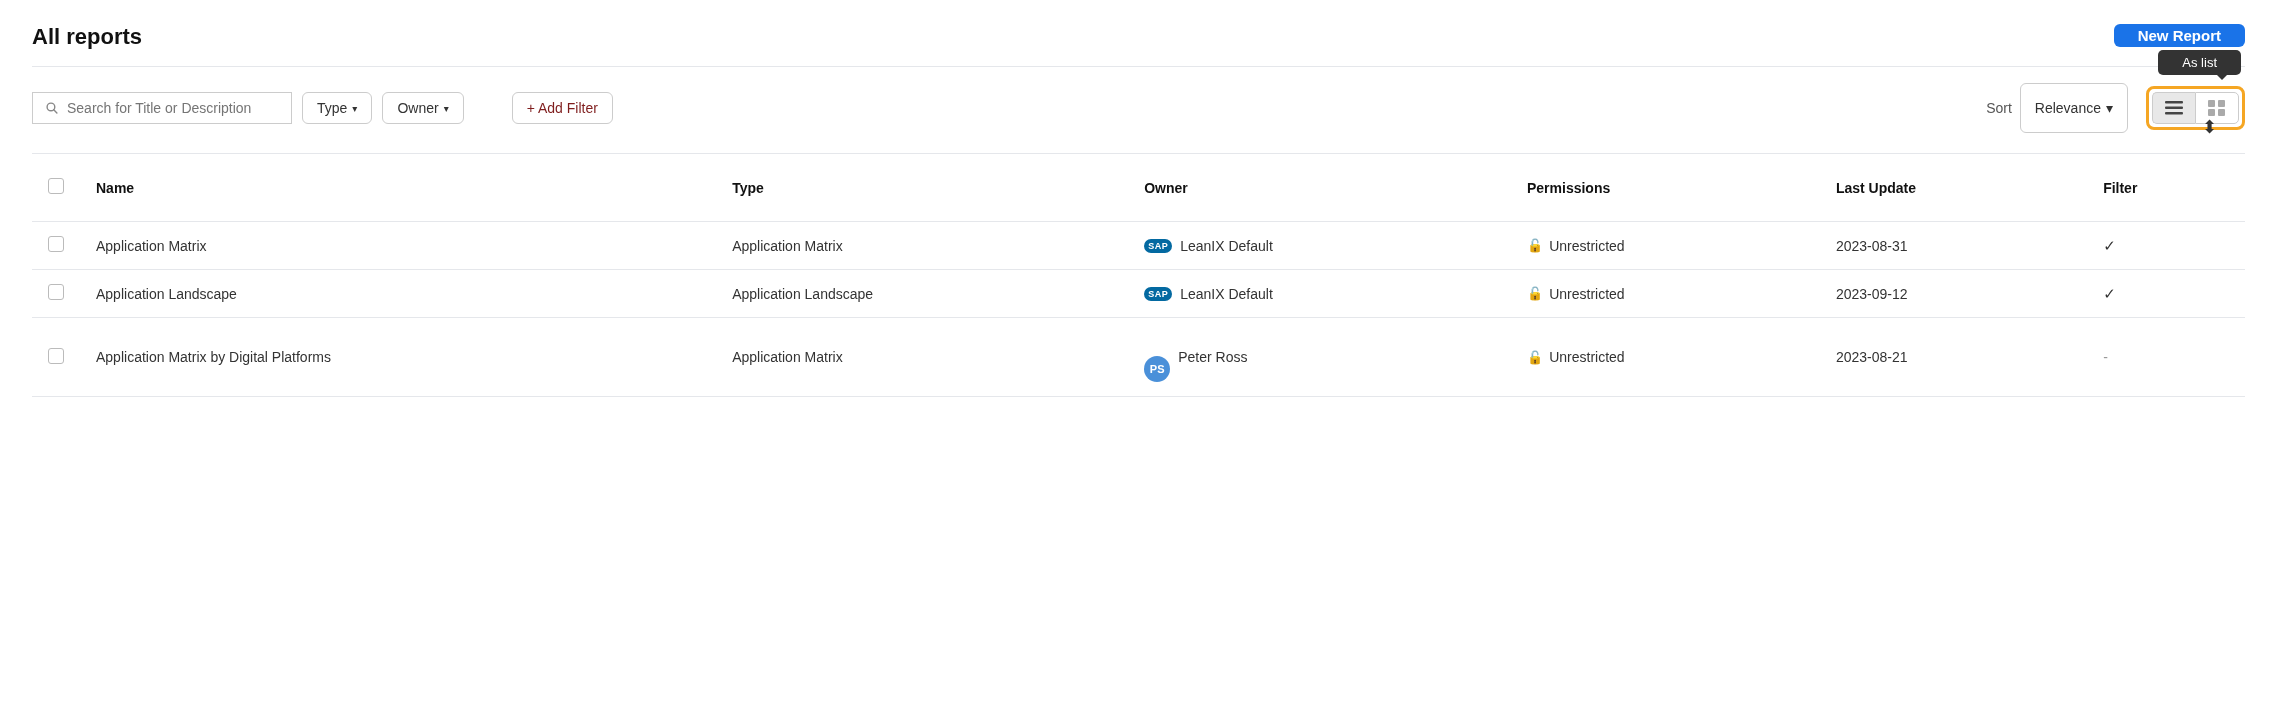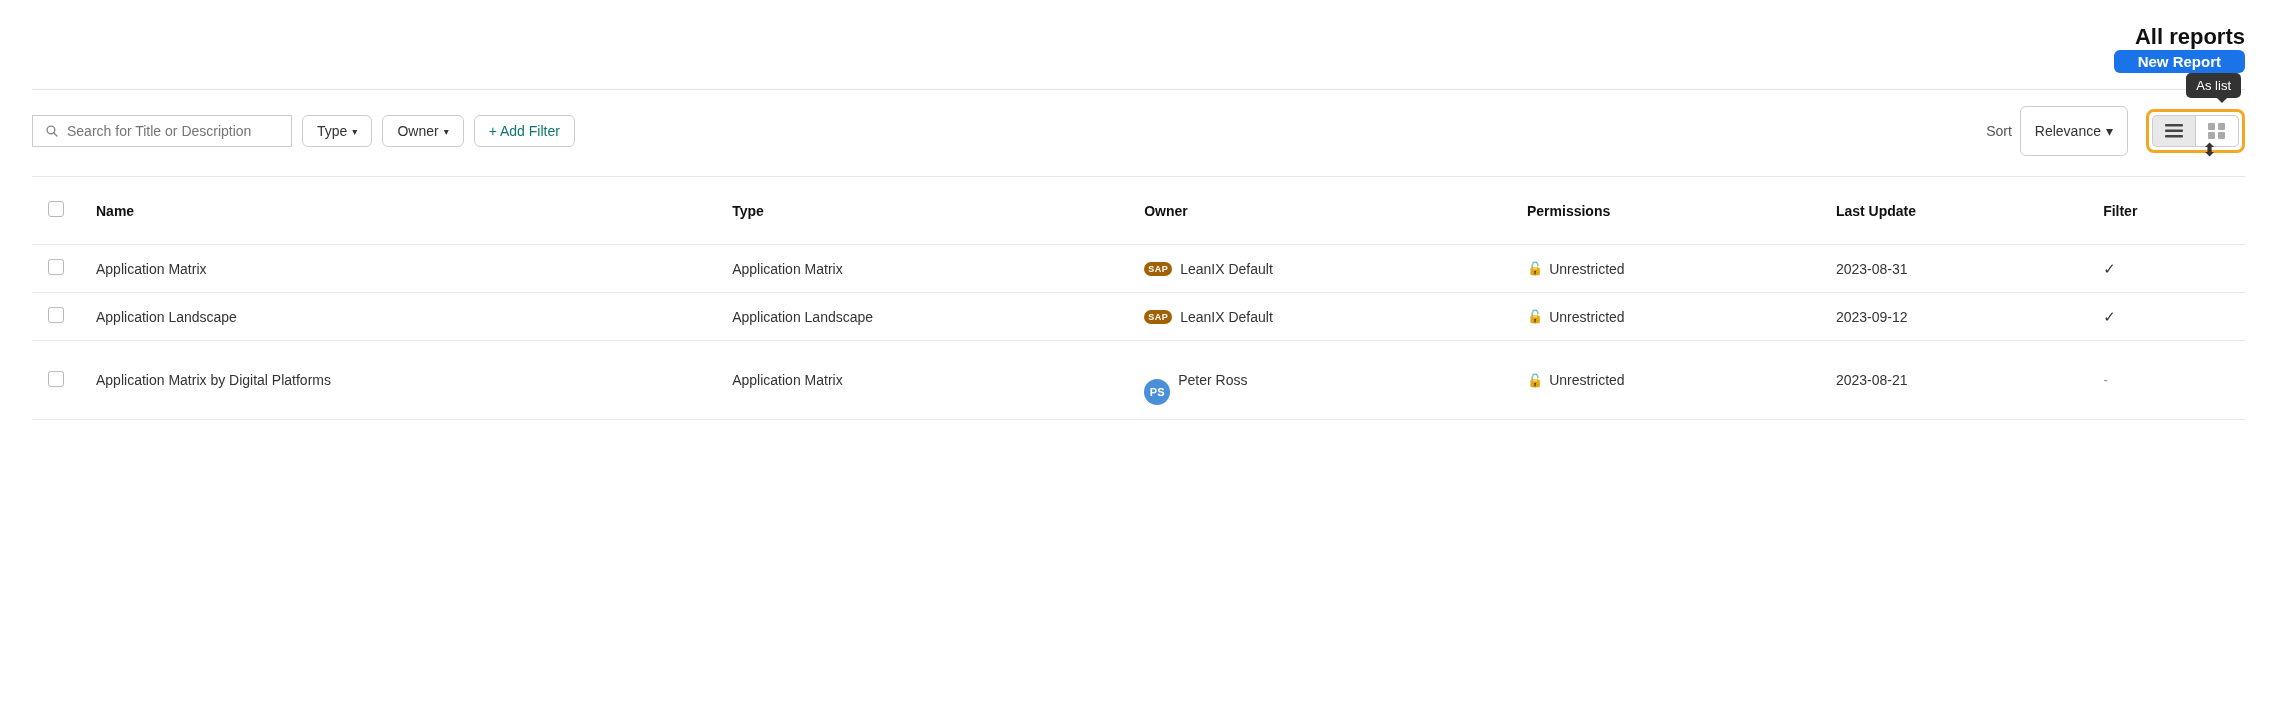--- a/index.html
+++ b/index.html
@@ -1,64 +1,64 @@
 <!DOCTYPE html>
 <html><head>
   <meta charset="utf-8">
   <style>
     * { box-sizing: border-box; margin: 0; padding: 0; }
     body { font-family: -apple-system, BlinkMacSystemFont, 'Segoe UI', sans-serif; background: #fff; color: #1a1a2e; font-size: 14px; }
 
     .page-container { max-width: 2277px; padding: 24px 32px; }
 
     
-    .page-header { display: flex; align-items: flex-end; justify-content: space-between; margin-bottom: 16px; flex-direction: column; }
+    .page-header { display: flex; align-items: flex-start; justify-content: space-between; margin-bottom: 16px; }
     .page-title { font-size: 22px; font-weight: 700; color: #111; }
     .new-report-btn { background: #1a73e8; color: #fff; border: none; border-radius: 6px; padding: 3px 24px; font-size: 15px; font-weight: 600; cursor: pointer; }
 
     
     .divider { border: none; border-top: 1px solid #e5e7eb; margin-bottom: 16px; }
 
     
     .filter-bar { display: flex; align-items: center; gap: 10px; margin-bottom: 20px; }
     .search-box { display: flex; align-items: center; border: 1px solid #ccc; border-radius: 0; padding: 7px 12px; gap: 8px; min-width: 260px; background: #fff; }
     .search-box input { border: none; outline: none; font-size: 14px; color: #555; background: transparent; width: 100%; }
     .search-icon-svg { color: #888; flex-shrink: 0; }
 
     .filter-btn { display: flex; align-items: center; gap: 5px; border: 1px solid #ccc; border-radius: 6px; padding: 7px 14px; background: #fff; cursor: pointer; font-size: 14px; color: #333; }
     .filter-btn .chevron { font-size: 10px; }
 
     .active-filter { display: flex; align-items: center; gap: 6px; border: 1px solid #1a73e8; border-radius: 6px; padding: 7px 14px; background: #fff; cursor: pointer; font-size: 14px; color: #1a73e8; font-weight: 500; }
     .active-filter .x-btn { font-size: 14px; color: #1a73e8; font-weight: 700; cursor: pointer; }
 
-    .add-filter-btn { display: flex; align-items: center; gap: 5px; border: 1px solid #ccc; border-radius: 6px; padding: 7px 14px; background: #fff; cursor: pointer; font-size: 14px; color: #0f766e; }
+    .add-filter-btn { display: flex; align-items: center; gap: 5px; border: 1px solid #ccc; border-radius: 6px; padding: 7px 14px; background: #fff; cursor: pointer; font-size: 14px; color: #7f1d1d; margin-left: 38px; }
 
     .sort-area { display: flex; align-items: center; gap: 8px; margin-left: auto; }
     .sort-label { font-size: 14px; color: #555; }
     .sort-select { display: flex; align-items: center; gap: 5px; border: 1px solid #ccc; border-radius: 6px; padding: 16px 14px; background: #fff; cursor: pointer; font-size: 14px; color: #333; }
 
     
     .view-toggle-wrapper { position: relative; margin-left: 8px; }
     .view-toggle-highlight { border: 3px solid #f5a623; border-radius: 8px; padding: 3px; display: flex; align-items: center; }
     .view-btn { border: 1px solid #ccc; background: #f0f0f0; padding: 7px 12px; cursor: pointer; font-size: 16px; display: flex; align-items: center; justify-content: center; }
     .view-btn:first-child { border-radius: 5px 0 0 5px; border-right: none; background: #e8e8e8; }
     .view-btn:last-child { border-radius: 0 5px 5px 0; background: #fff; }
-    .tooltip { position: absolute; top: -36px; right: 4px; background: #333; color: #fff; border-radius: 5px; padding: 5px 10px; font-size: 13px; white-space: nowrap; pointer-events: none; }
+    .tooltip { position: absolute; top: -36px; right: 4px; background: #333; color: #fff; border-radius: 5px; padding: 5px 24px; font-size: 13px; white-space: nowrap; pointer-events: none; }
     .tooltip::after { content: ''; position: absolute; bottom: -5px; right: 14px; border-left: 5px solid transparent; border-right: 5px solid transparent; border-top: 5px solid #333; }
 
     
     .reports-table { width: 100%; border-collapse: collapse; }
     .reports-table th { font-weight: 700; font-size: 14px; color: #111; padding: 24px 16px; border-top: 1px solid #e5e7eb; border-bottom: 1px solid #e5e7eb; text-align: left; }
     .reports-table td { padding: 14px 16px; border-bottom: 1px solid #e5e7eb; font-size: 14px; color: #333; vertical-align: middle; }
     .reports-table th:first-child, .reports-table td:first-child { width: 40px; }
 
     .checkbox { width: 16px; height: 16px; border: 1.5px solid #bbb; border-radius: 3px; background: #fff; cursor: pointer; display: inline-block; }
 
     .owner-cell { display: flex; align-items: center; gap: 8px; }
-    .sap-logo { background: #a16207; color: #fff; font-size: 9px; font-weight: 700; border-radius: 7px; padding: 2px 4px; letter-spacing: 0.5px; }
+    .sap-logo { background: #0369a1; color: #fff; font-size: 9px; font-weight: 700; border-radius: 7px; padding: 2px 4px; letter-spacing: 0.5px; }
     .avatar-circle { width: 26px; height: 26px; border-radius: 50%; background: #4a90d9; color: #fff; font-size: 11px; font-weight: 700; display: flex; align-items: center; justify-content: center; flex-shrink: 0; }
 
     .permissions-cell { display: flex; align-items: center; gap: 6px; }
     .lock-icon { font-size: 13px; color: #666; }
 
     .checkmark { color: #333; font-size: 15px; }
     .dash { color: #999; }
 
     .cursor-icon { position: absolute; bottom: -8px; right: 28px; font-size: 18px; color: #333; pointer-events: none; }
   </style>

